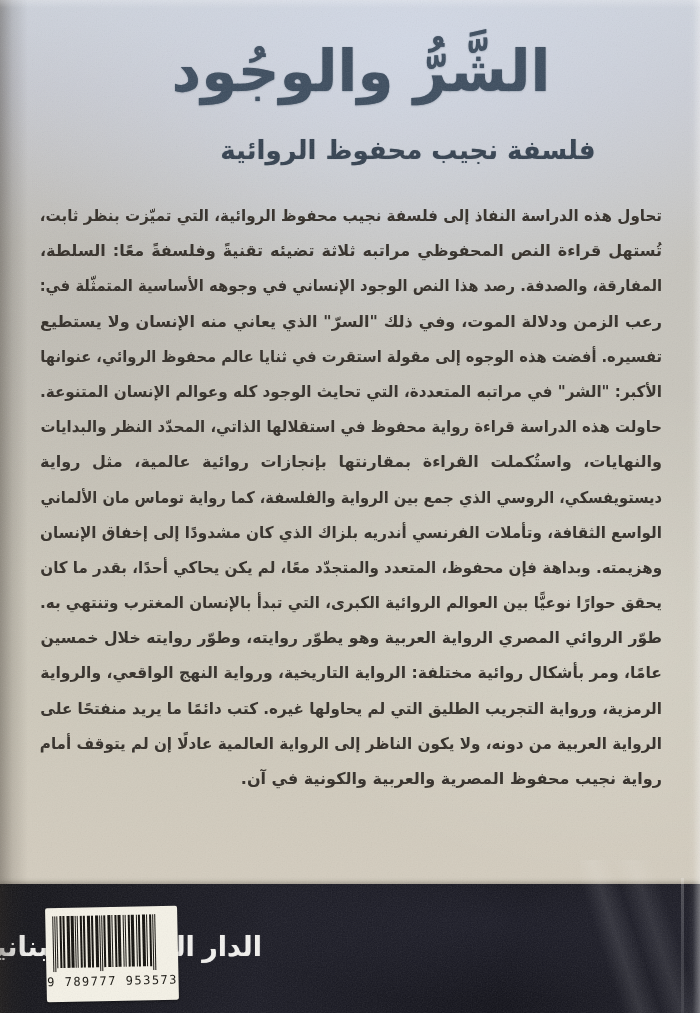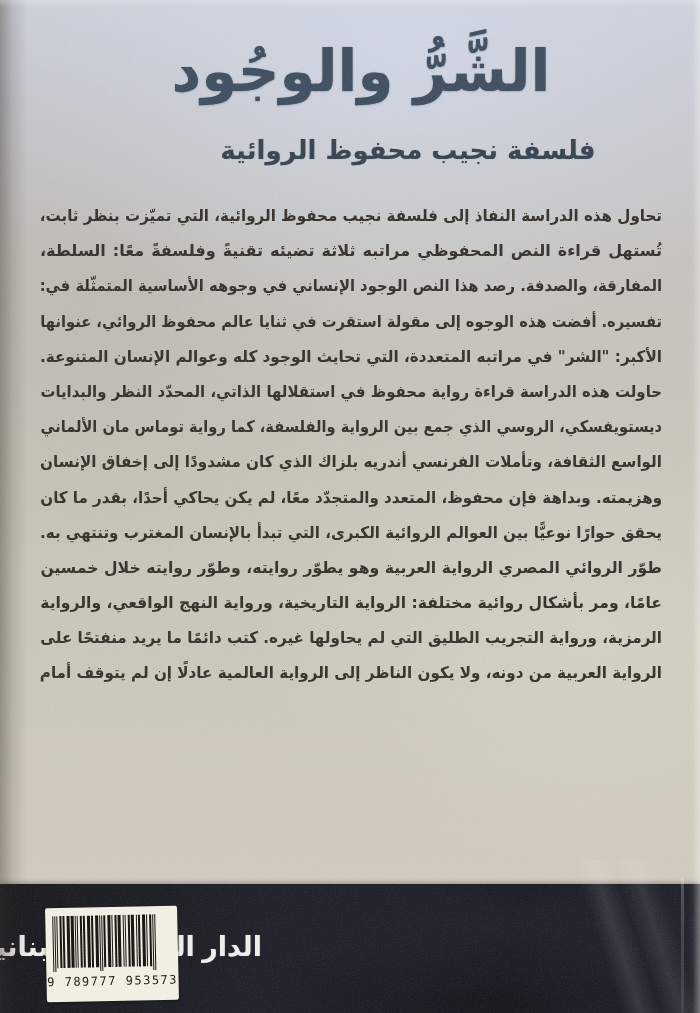--- a/index.html
+++ b/index.html
@@ -93,31 +93,34 @@
 
   <div class="masthead">
     <h1 class="title">الشَّرُّ والوجُود</h1>
     <h2 class="subtitle">فلسفة نجيب محفوظ الروائية</h2>
   </div>
 
   <div class="blurb">
     <span class="bline" style="transform-origin: right center; transform: scaleX(0.943854);">تحاول هذه الدراسة النفاذ إلى فلسفة نجيب محفوظ الروائية، التي تميّزت بنظر ثابت،</span>
     <span class="bline">تُستهل قراءة النص المحفوظي مراتبه ثلاثة تضيئه تقنيةً وفلسفةً معًا: السلطة،</span>
     <span class="bline" style="transform-origin: right center; transform: scaleX(0.92422);">المفارقة، والصدفة. رصد هذا النص الوجود الإنساني في وجوهه الأساسية المتمثّلة في:</span>
+    <span class="bline">رعب الزمن ودلالة الموت، وفي ذلك "السرّ" الذي يعاني منه الإنسان ولا يستطيع</span>
     <span class="bline" style="transform-origin: right center; transform: scaleX(0.918759);">تفسيره. أفضت هذه الوجوه إلى مقولة استقرت في ثنايا عالم محفوظ الروائي، عنوانها</span>
     <span class="bline end" style="transform-origin: right center; transform: scaleX(0.95107);">الأكبر: "الشر" في مراتبه المتعددة، التي تحايث الوجود كله وعوالم الإنسان المتنوعة.</span>
     <span class="bline" style="transform-origin: right center; transform: scaleX(0.932534);">حاولت هذه الدراسة قراءة رواية محفوظ في استقلالها الذاتي، المحدّد النظر والبدايات</span>
+    <span class="bline">والنهايات، واستُكملت القراءة بمقارنتها بإنجازات روائية عالمية، مثل رواية</span>
     <span class="bline" style="transform-origin: right center; transform: scaleX(0.913363);">ديستويفسكي، الروسي الذي جمع بين الرواية والفلسفة، كما رواية توماس مان الألماني</span>
     <span class="bline" style="transform-origin: right center; transform: scaleX(0.948171);">الواسع الثقافة، وتأملات الفرنسي أندريه بلزاك الذي كان مشدودًا إلى إخفاق الإنسان</span>
     <span class="bline" style="transform-origin: right center; transform: scaleX(0.942424);">وهزيمته. وبداهة فإن محفوظ، المتعدد والمتجدّد معًا، لم يكن يحاكي أحدًا، بقدر ما كان</span>
     <span class="bline end" style="transform-origin: right center; transform: scaleX(0.943854);">يحقق حوارًا نوعيًّا بين العوالم الروائية الكبرى، التي تبدأ بالإنسان المغترب وتنتهي به.</span>
     <span class="bline" style="transform-origin: right center; transform: scaleX(0.977987);">طوّر الروائي المصري الرواية العربية وهو يطوّر روايته، وطوّر روايته خلال خمسين</span>
     <span class="bline" style="transform-origin: right center; transform: scaleX(0.974922);">عامًا، ومر بأشكال روائية مختلفة: الرواية التاريخية، ورواية النهج الواقعي، والرواية</span>
     <span class="bline" style="transform-origin: right center; transform: scaleX(0.946728);">الرمزية، ورواية التجريب الطليق التي لم يحاولها غيره. كتب دائمًا ما يريد منفتحًا على</span>
     <span class="bline" style="transform-origin: right center; transform: scaleX(0.946728);">الرواية العربية من دونه، ولا يكون الناظر إلى الرواية العالمية عادلًا إن لم يتوقف أمام</span>
+    <span class="bline end">رواية نجيب محفوظ المصرية والعربية والكونية في آن.</span>
   </div>
 
   <div class="band">
     <div class="publisher-logo">الدار المصرية اللبنانية</div>
     <div class="barcode-label">
       <svg class="bars" width="120" height="56" viewBox="0 0 120 56">
           <rect x="1" y="0" width="1.02" height="56" fill="#100e0a"></rect>
           <rect x="3.04" y="0" width="1.02" height="56" fill="#100e0a"></rect>
           <rect x="5.08" y="0" width="1.02" height="52" fill="#100e0a"></rect>
           <rect x="8.14" y="0" width="2.04" height="52" fill="#100e0a"></rect>

